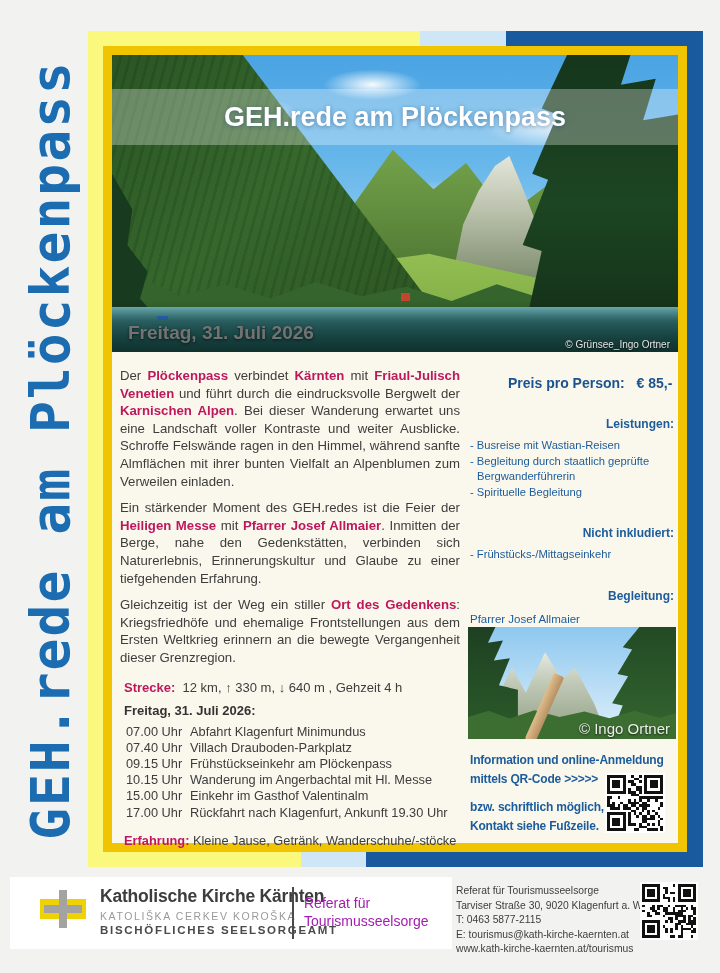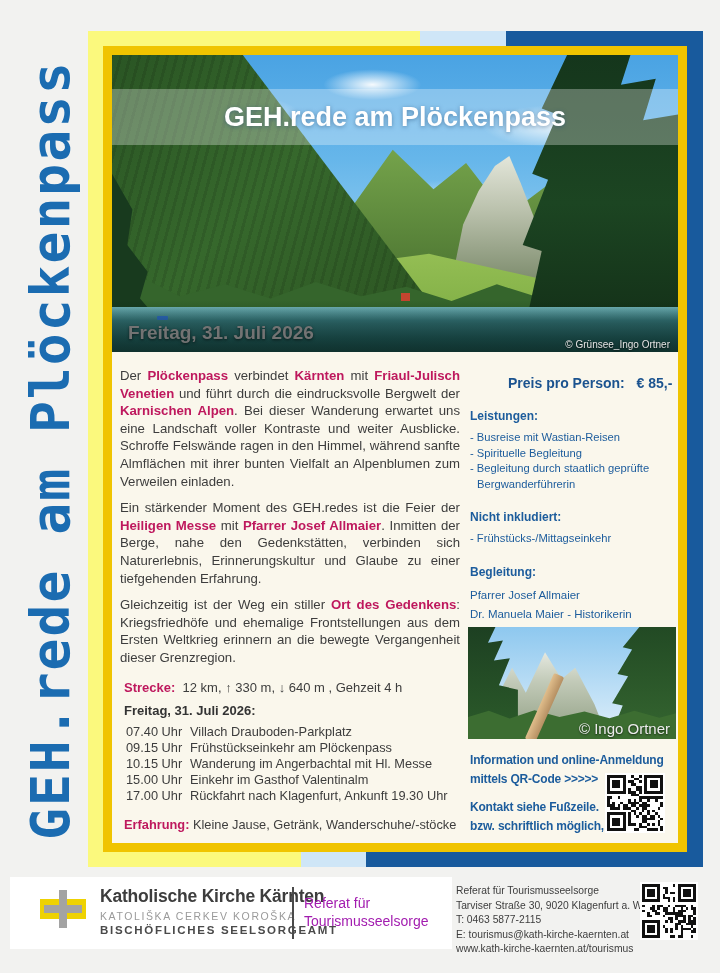--- a/index.html
+++ b/index.html
@@ -73,21 +73,21 @@
   .sched-heading{font-weight:bold;font-size:13px;margin:8px 0 6px 4px;color:#333;}
   .sched-row{display:flex;font-size:12.8px;line-height:16.2px;margin-left:6px;}
   .sched-time{width:64px;flex:0 0 64px;}
   .sched-act{flex:1;}
   .packing{margin:12px 0 0 4px;font-size:12.8px;}
 
   
   .right-col{position:absolute;left:358px;top:320px;width:204px;color:#1c5c9c;}
   .price-line{font-weight:bold;font-size:14px;margin-bottom:14px;color:#1b538f;padding-left:38px;}
   .price-line .val{margin-left:8px;}
-  .r-head{font-weight:bold;font-size:12px;margin:18px 0 7px 0;}
+  .r-head{font-weight:bold;font-size:12px;margin:26px 0 7px 0;text-align:right;}
   .r-item{font-size:11.2px;line-height:15.5px;padding-left:7px;text-indent:-7px;}
   .r-guide{font-size:11.5px;line-height:19px;}
 
   
   .sphoto{position:absolute;left:356px;top:572px;width:208px;height:112px;overflow:hidden;}
   .sphoto .layer{position:absolute;}
   .s-sky{inset:0;background:linear-gradient(180deg,#8ec8ef 0%,#c8e4f7 70%,#e2f0fa 100%);}
   .s-peaks{left:8%;top:14%;width:66%;height:86%;
     clip-path:polygon(0 100%,8% 60%,20% 26%,30% 52%,44% 10%,56% 38%,66% 26%,80% 64%,90% 100%);
     background:linear-gradient(180deg,#f0f2ec 0%,#c2cab8 40%,#8d9c80 100%);}
@@ -172,20 +172,24 @@
       <p><span>Der </span><b>Plöckenpass</b><span> verbindet </span><b>Kärnten</b><span> mit </span><b>Friaul-Julisch Venetien</b><span> und führt durch die eindrucksvolle Bergwelt der </span><b>Karnischen Alpen</b><span>. Bei dieser Wanderung erwartet uns eine Landschaft voller Kontraste und weiter Ausblicke. Schroffe Felswände ragen in den Himmel, während sanfte Almflächen mit ihrer bunten Vielfalt an Alpenblumen zum Verweilen einladen.</span></p>
       <p><span>Ein stärkender Moment des GEH.redes ist die Feier der </span><b>Heiligen Messe</b><span> mit </span><b>Pfarrer Josef Allmaier</b><span>. Inmitten der Berge, nahe den Gedenkstätten, verbinden sich Naturerlebnis, Erinnerungskultur und Glaube zu einer tiefgehenden Erfahrung.</span></p>
       <p><span>Gleichzeitig ist der Weg ein stiller </span><b>Ort des Gedenkens</b><span>: Kriegsfriedhöfe und ehemalige Frontstellungen aus dem Ersten Weltkrieg erinnern an die bewegte Vergangenheit dieser Grenzregion.</span></p>
       <div class="route-line">
         <b>Strecke:</b>&nbsp;
         <span>12 km, ↑ 330 m, ↓ 640 m , Gehzeit 4 h</span>
       </div>
       <div class="sched-heading">Freitag, 31. Juli 2026:</div>
       <div>
 
+          <div class="sched-row">
+            <div class="sched-time">07.00 Uhr</div>
+            <div class="sched-act">Abfahrt Klagenfurt Minimundus</div>
+          </div>
 
           <div class="sched-row">
             <div class="sched-time">07.40 Uhr</div>
             <div class="sched-act">Villach Drauboden-Parkplatz</div>
           </div>
 
           <div class="sched-row">
             <div class="sched-time">09.15 Uhr</div>
             <div class="sched-act">Frühstückseinkehr am Plöckenpass</div>
           </div>
@@ -213,23 +217,23 @@
     <div class="right-col">
       <div class="price-line">
         <span>Preis pro Person:</span>
         <span class="val">€ 85,-</span>
       </div>
       <div class="r-head">Leistungen:</div>
       <div>
 
           <div class="r-item">- Busreise mit Wastian-Reisen</div>
 
+          <div class="r-item">- Begleitung durch staatlich geprüfte Bergwanderführerin</div>
+
           <div class="r-item">- Spirituelle Begleitung</div>
-
-          <div class="r-item">- Begleitung durch staatlich geprüfte Bergwanderführerin</div>
         </div>
       <div class="r-head">Nicht inkludiert:</div>
       <div>
 
           <div class="r-item">- Frühstücks-/Mittagseinkehr</div>
         </div>
       <div class="r-head">Begleitung:</div>
       <div>
 
           <div class="r-guide">Pfarrer Josef Allmaier</div>
@@ -247,22 +251,22 @@
       <div class="layer s-trees-right"></div>
       <div class="layer s-bottom"></div>
       <div class="layer s-post"></div>
       <div class="layer s-credit">© Ingo Ortner</div>
     </div>
 
     <div class="reg">
       <div>Information und online-Anmeldung</div>
       <div>mittels QR-Code  &gt;&gt;&gt;&gt;&gt;</div>
       <div class="gap"></div>
+      <div>bzw. schriftlich möglich,</div>
       <div>Kontakt siehe Fußzeile.</div>
-      <div>bzw. schriftlich möglich,</div>
     </div>
     <div class="qr reg-qr"><svg viewBox="0 0 21 21" width="100%" height="100%" fill="#111" shape-rendering="crispEdges">
           <rect x="9" y="0" width="1" height="1"></rect>
           <rect x="12" y="0" width="1" height="1"></rect>
           <rect x="10" y="1" width="1" height="1"></rect>
           <rect x="11" y="1" width="1" height="1"></rect>
           <rect x="8" y="2" width="1" height="1"></rect>
           <rect x="9" y="2" width="1" height="1"></rect>
           <rect x="12" y="2" width="1" height="1"></rect>
           <rect x="9" y="3" width="1" height="1"></rect>

